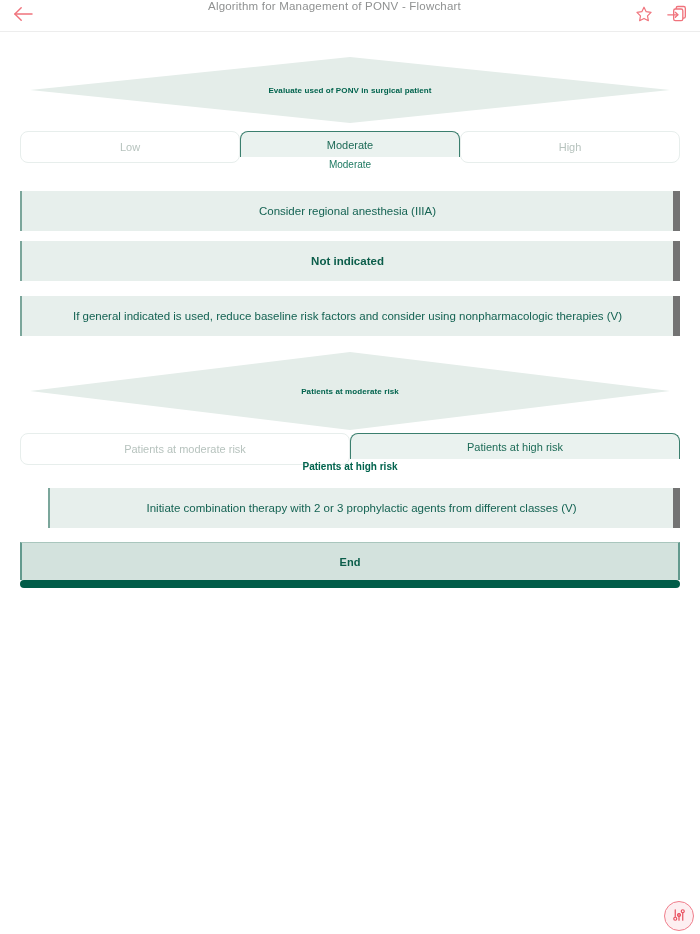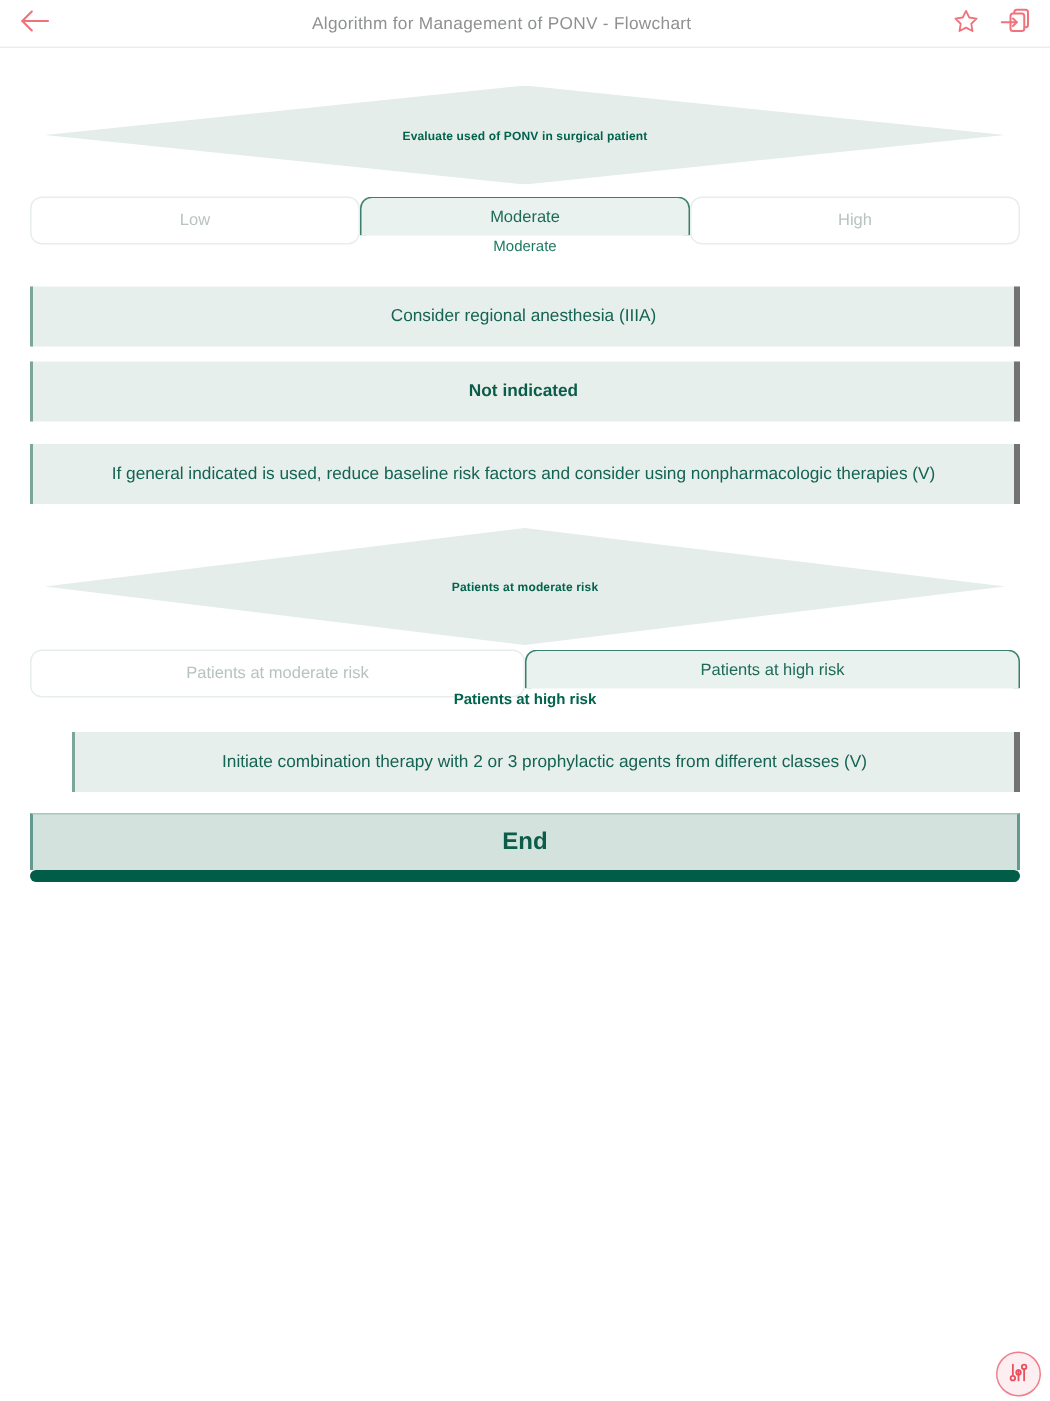--- a/index.html
+++ b/index.html
@@ -7,21 +7,20 @@
   body {
     font-family: "Liberation Sans", sans-serif;
     background: #ffffff;
     position: relative;
     overflow: hidden;
   }
   
   .header {
     height: 32px;
     display: flex;
-    align-items: center;
     padding: 0 12px;
     border-bottom: 1px solid #ededed;
     background: #ffffff;
   }
   .header .title {
     flex: 1;
     text-align: center;
     font-size: 11.5px;
     color: #8f9191;
     letter-spacing: .2px;
@@ -66,42 +65,42 @@
     margin-top: 2px;
     text-align: center;
     font-size: 10px;
     color: #1e7a62;
   }
   .answer-label.bold { font-weight: bold; color: #00634d; }
   .step-box {
     height: 40px;
     background: #e7efec;
     border-left: 2px solid #7ba69b;
-    border-right: 4px solid #737373;
+    border-right: 7px solid #737373;
     display: flex; align-items: center; justify-content: center;
     font-size: 11.5px;
     color: #156353;
     text-align: center;
     padding: 0 14px;
   }
   .step-box.emph { font-weight: bold; color: #0b5d4a; }
   .mt21 { margin-top: 21px; }
   .mt10 { margin-top: 10px; }
   .mt15 { margin-top: 15px; }
   .mt16 { margin-top: 16px; margin-left: 28px; }
   
   .end-node { margin-top: 14px; }
   .end-body {
     height: 38px;
     background: #d3e2dd;
     border-left: 2px solid #639a8e;
     border-right: 2px solid #639a8e;
     border-top: 1px solid #a9c6bd;
     display: flex; align-items: center; justify-content: center;
-    font-size: 16px; font-weight: bold; color: #0b5d4a;
+    font-size: 11px; font-weight: bold; color: #0b5d4a;
   }
   .end-bar {
     height: 8px;
     background: #015c48;
     border-radius: 4px;
   }
   
   .fab {
     position: absolute;
     right: 6px; bottom: 3px;

